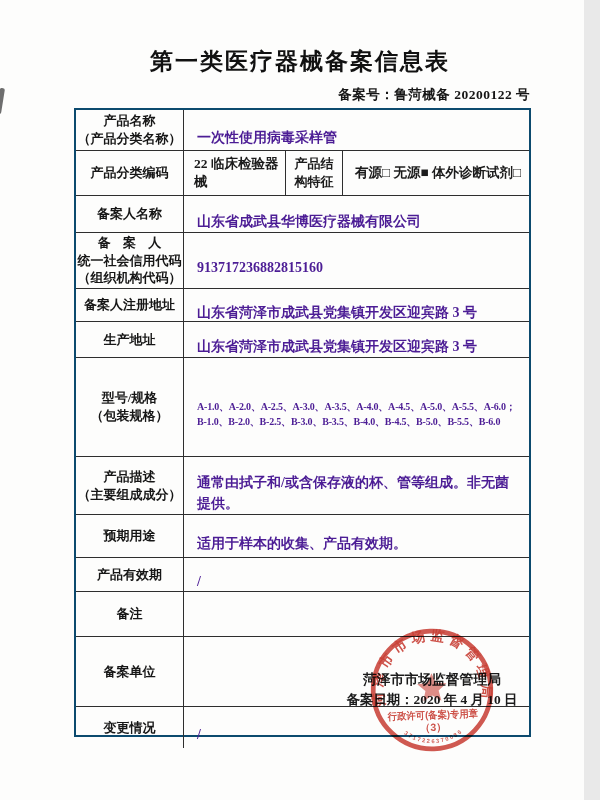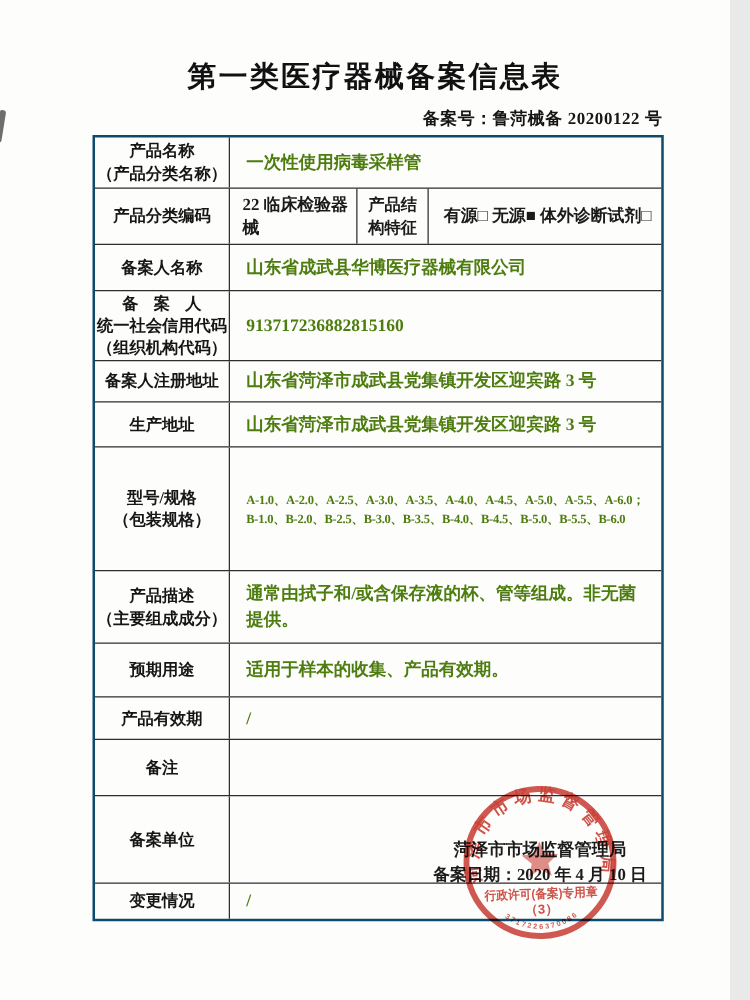--- a/index.html
+++ b/index.html
@@ -46,22 +46,22 @@
     width:108px;flex:0 0 108px;box-sizing:border-box;
     border-right:1.5px solid #2e2e2e;
     display:flex;flex-direction:column;justify-content:center;align-items:center;
     text-align:center;font-size:13px;font-weight:600;line-height:1.35;
     padding:1px;color:#161616;
   }
   .label-cell .sp{word-spacing:9px;}
   .value-cell{
     flex:1 1 auto;box-sizing:border-box;
     display:flex;align-items:center;
-    padding:4px 10px 3px 13px;
-    font-size:14px;font-weight:600;color:#4d7c0f;line-height:1.5;
+    padding:17px 10px 3px 13px;
+    font-size:14px;font-weight:600;color:#4c1d95;line-height:1.5;
   }
   .value-cell.small{font-size:10px;letter-spacing:-.2px;}
   .mid-cell{
     flex:0 0 102px;width:102px;box-sizing:border-box;border-right:1.5px solid #2e2e2e;
     display:flex;align-items:center;padding:2px 6px 2px 10px;
     font-size:13.5px;font-weight:600;line-height:1.35;
   }
   .feat-cell{
     flex:0 0 57px;width:57px;box-sizing:border-box;border-right:1.5px solid #2e2e2e;
     display:flex;align-items:center;justify-content:center;text-align:center;

